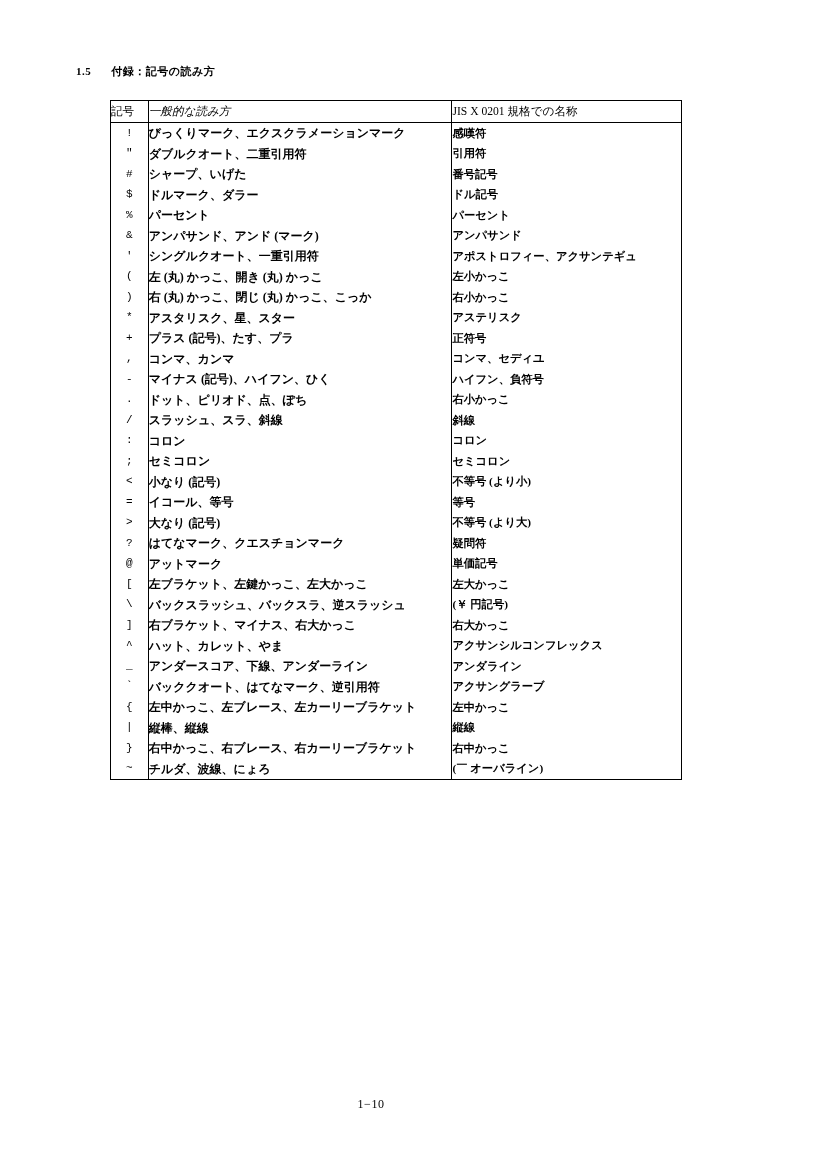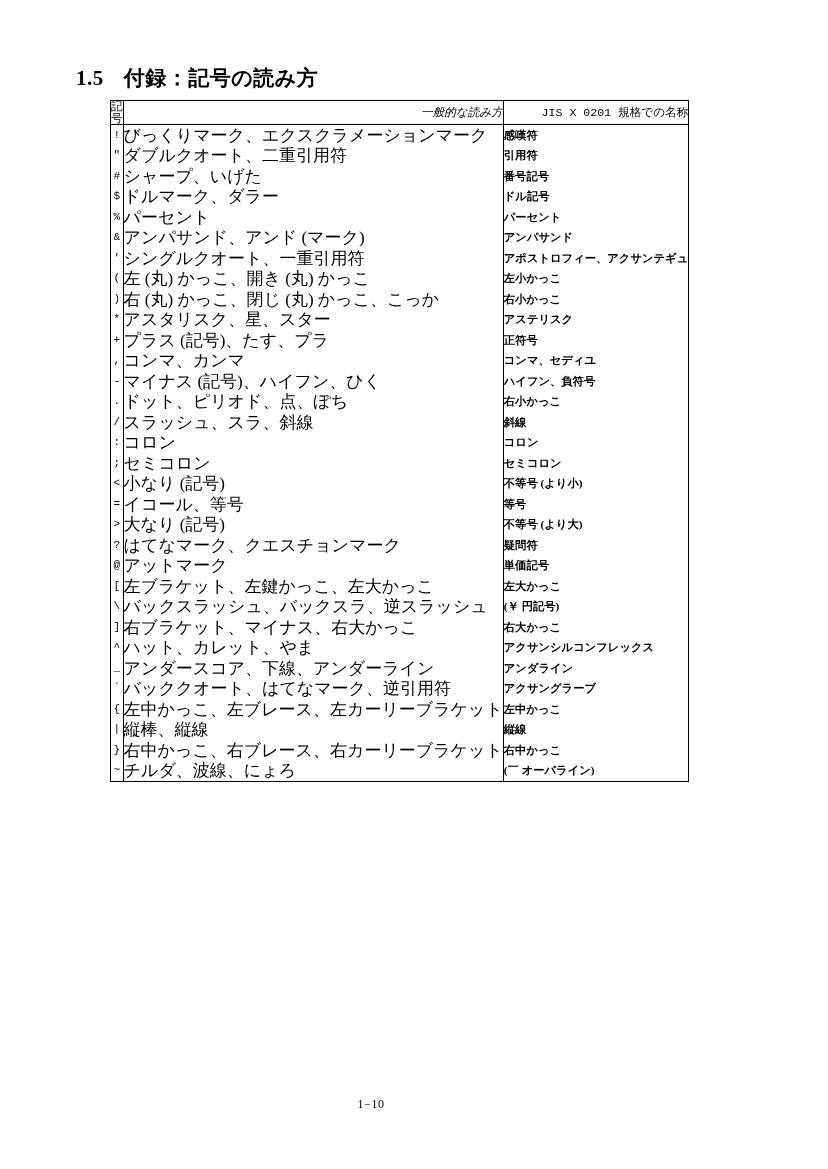--- a/index.html
+++ b/index.html
@@ -18,21 +18,21 @@
   .page {
     position: absolute;
     left: 0; top: 0;
     width: 828px;
     height: 1169px;
   }
   .section-title {
     position: absolute;
     left: 76px;
     top: 64px;
-    font-size: 21px;
+    font-size: 11px;
     font-weight: bold;
     letter-spacing: 0.5px;
     white-space: nowrap;
   }
   .section-title .num {
     margin-right: 20px;
   }
   table.symbols {
     position: absolute;
     left: 110px;
@@ -42,49 +42,50 @@
     font-size: 11.3px;
     line-height: 1.0;
   }
   table.symbols th,
   table.symbols td {
     border: 0.8px solid #000000;
     padding: 0;
     vertical-align: middle;
   }
   table.symbols thead th {
-    text-align: right;
+    text-align: left;
     font-weight: normal;
     font-style: italic;
     height: 21px;
     font-size: 11.6px;
   }
   table.symbols thead th.c-sym { font-style: normal; }
-  table.symbols thead th.c-jis { font-style: normal; font-family: Liberation Mono, monospace; }
+  table.symbols thead th.c-jis { font-style: normal; }
   .col-sym { width: 38px; }
   .col-read { width: 304px; }
   .col-jis  { width: 230px; }
 
   table.symbols tbody td {
     height: 20.5px;
     border-left-width: 0.8px;
     border-right-width: 0.8px;
     border-top: none;
     border-bottom: none;
   }
   table.symbols tbody tr:first-child td { border-top: none; }
   .cell-sym {
     text-align: center;
     font-family: "Liberation Mono", "DejaVu Sans Mono", monospace;
     font-size: 11px;
   }
   .cell-read {
     padding-left: 8px;
-    font-size: 17px;
+    font-size: 12px;
     white-space: nowrap;
+    font-weight: bold;
   }
   .cell-jis {
     padding-left: 8px;
     font-size: 11.3px;
     white-space: nowrap;
     font-weight: bold;
   }
   .page-number {
     position: absolute;
     left: 0;

